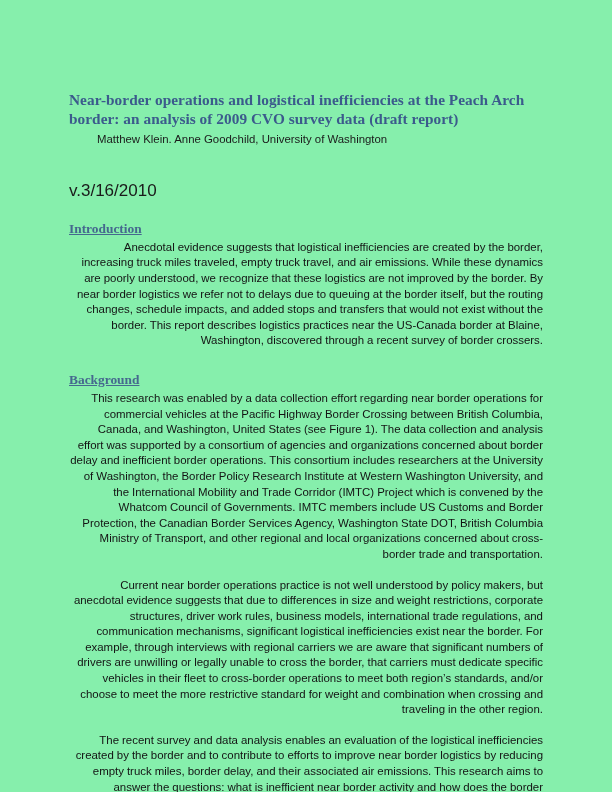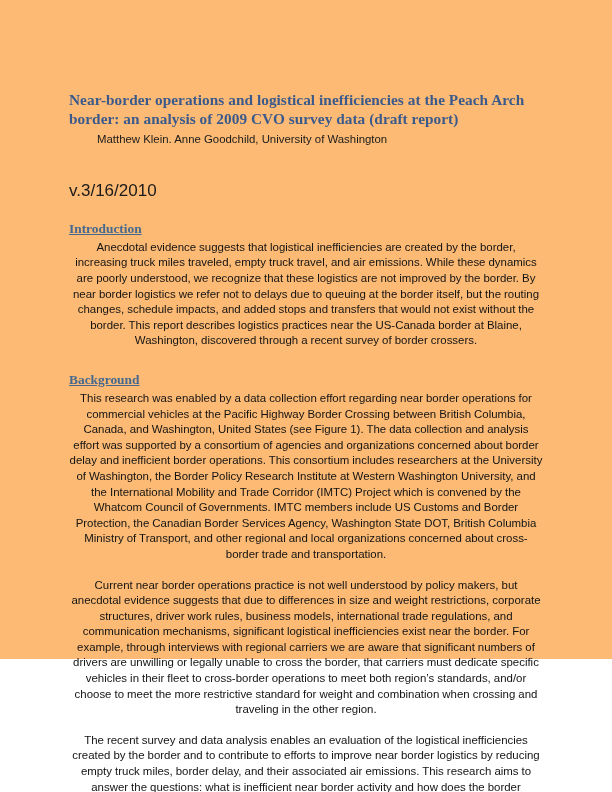--- a/index.html
+++ b/index.html
@@ -12,22 +12,22 @@
     height: 792px;
     overflow: hidden;
     font-family: "Liberation Sans", sans-serif;
     color: #000000;
     -webkit-font-smoothing: antialiased;
   }
 
   .page {
     position: relative;
     width: 612px;
-    height: 659px;
-    background: #fdba74;
+    height: 792px;
+    background: #86efac;
     box-sizing: border-box;
   }
 
   .content {
     position: absolute;
     left: 69px;
     top: 90px;
     width: 474px;
   }
 
@@ -72,21 +72,21 @@
     font-size: 13.4px;
     margin-top: 22px;
   }
 
   p.body-text {
     font-family: "Liberation Sans", sans-serif;
     font-size: 11.45px;
     line-height: 15.6px;
     color: #131313;
     margin: 0 0 15px 0;
-    text-align: center;
+    text-align: right;
     word-spacing: -0.15px;
   }
 
   p.body-text:last-child {
     margin-bottom: 0;
   }
 </style>
 </head>
 <body>
 

